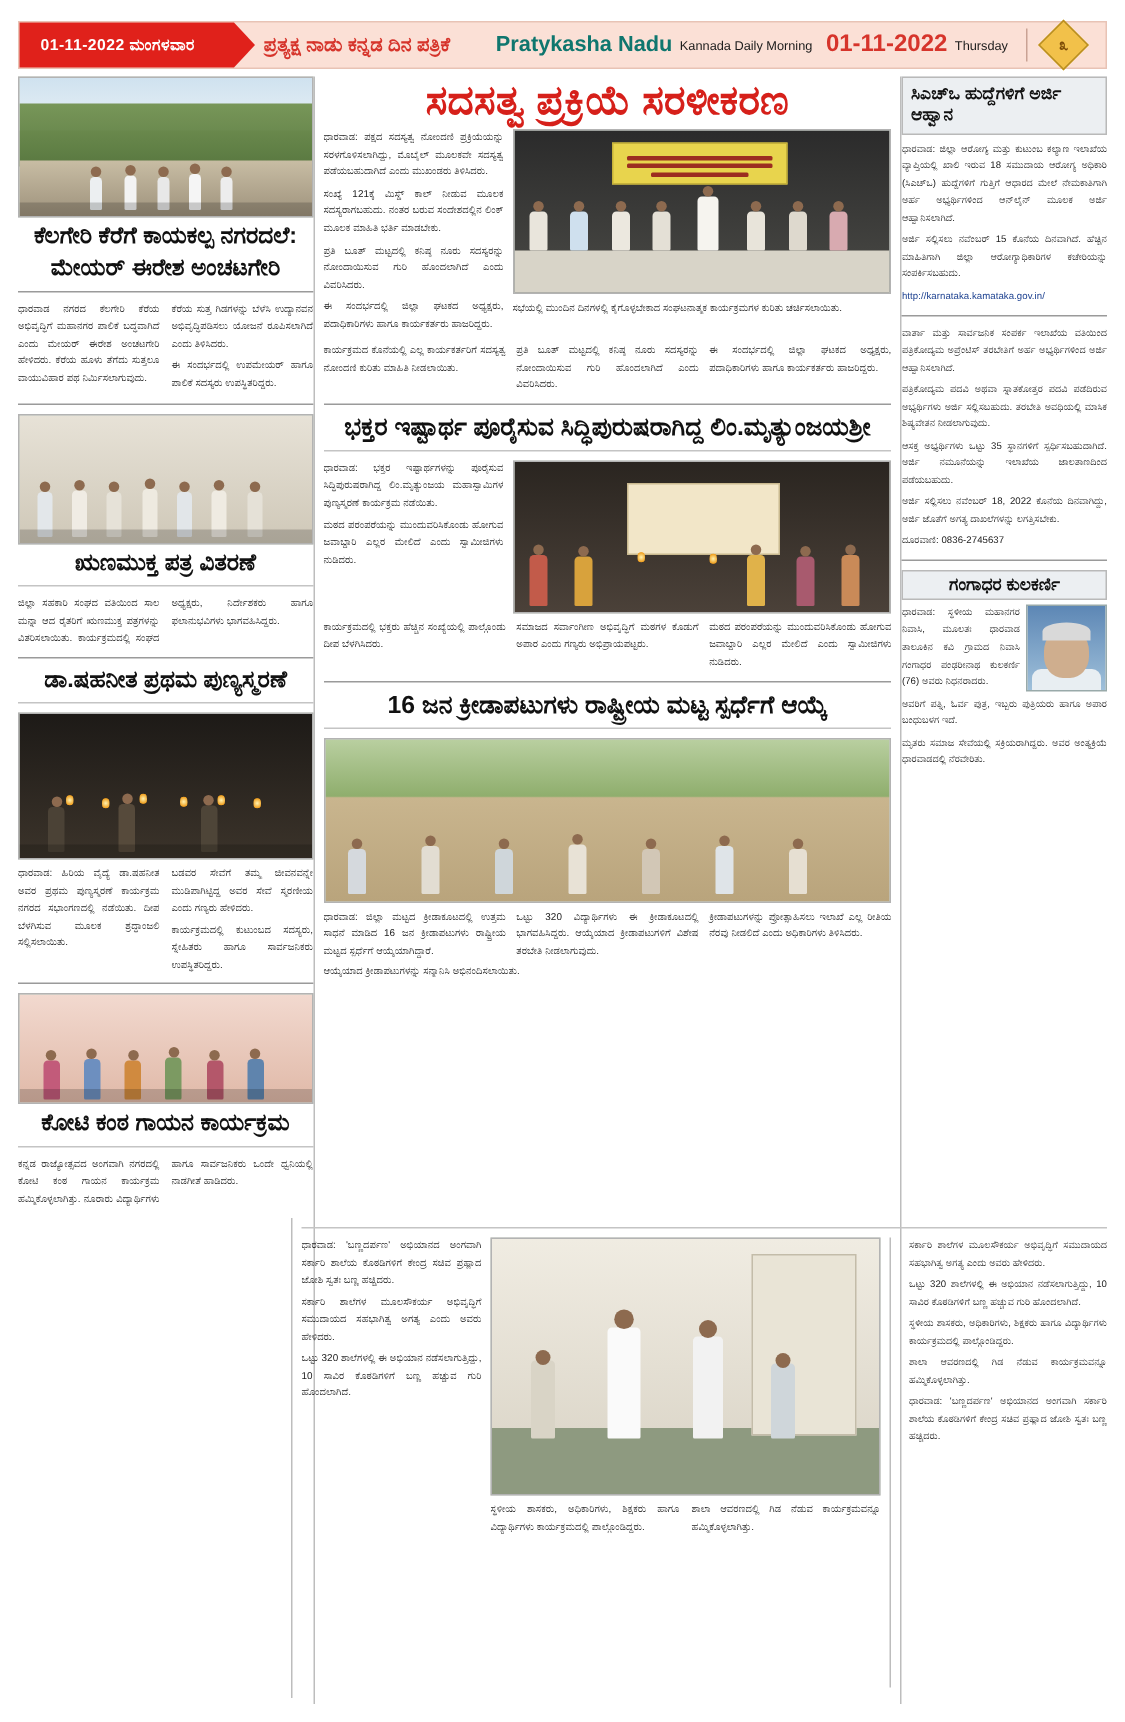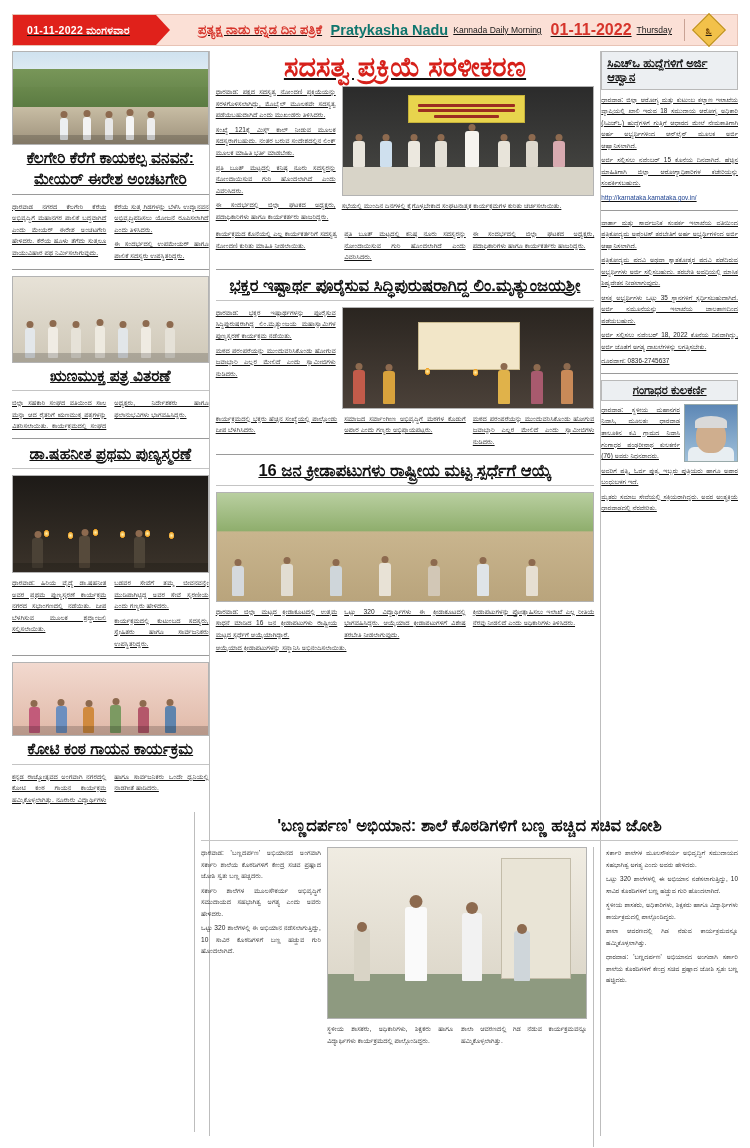--- a/index.html
+++ b/index.html
@@ -3,29 +3,29 @@
 <meta charset="utf-8">
 <style>
   html,body{margin:0;padding:0;}
   body{
     width:750px;height:1148px;
     background:#ffffff;
     font-family:"Liberation Sans", sans-serif;
     color:#111;
     overflow:hidden;
   }
-  .page{position:relative;width:750px;height:1148px;box-sizing:border-box;padding:14px 12px 10px 12px;text-decoration:underline;}
+  .page{position:relative;width:750px;height:1148px;box-sizing:border-box;padding:14px 12px 10px 12px;}
 
   
   .masthead{position:relative;height:30px;background:#fbe0d6;border:1px solid #e8c3b5;display:flex;align-items:center;}
   .mh-dateflag{position:relative;background:#e0211b;color:#fff;font-size:10.5px;font-weight:bold;letter-spacing:.3px;
     height:30px;display:flex;align-items:center;padding:0 26px 0 14px;white-space:nowrap;}
   .mh-dateflag:after{content:"";position:absolute;right:-14px;top:0;border-style:solid;border-width:15px 0 15px 14px;
     border-color:transparent transparent transparent #e0211b;}
-  .mh-kn-title{color:#d6342b;font-size:13px;font-weight:bold;margin-left:42px;white-space:nowrap;}
+  .mh-kn-title{color:#d6342b;font-size:13px;font-weight:bold;margin-left:20px;white-space:nowrap;}
   .mh-spacer{flex:1;}
   .mh-en-title{color:#0f766e;font-size:14.5px;font-weight:bold;white-space:nowrap;}
   .mh-en-sub{color:#1a1a1a;font-size:8.5px;margin-left:5px;white-space:nowrap;text-align:right;}
   .mh-en-date{color:#d6342b;font-size:16px;font-weight:bold;margin-left:9px;white-space:nowrap;}
   .mh-en-day{color:#1a1a1a;font-size:8.5px;margin-left:5px;white-space:nowrap;}
   .mh-divider{width:1px;height:22px;background:#c9a294;margin:0 12px;}
   .mh-pageno{width:22px;height:22px;background:#f2c14a;border:1px solid #b98f22;transform:rotate(45deg);
     margin-right:16px;display:flex;align-items:center;justify-content:center;}
   .mh-pageno span{transform:rotate(-45deg);font-size:11px;font-weight:bold;color:#7a4a06;}
 
@@ -116,21 +116,21 @@
           </div>
         <div class="pfig" style="left:58%;width:8px;height:24px;background:#f5f5f5">
             <i class="hd"></i>
           </div>
         <div class="pfig" style="left:69%;width:8px;height:22px;background:#ededed">
             <i class="hd"></i>
           </div>
         <div class="ph-cap"></div>
       </div>
 
-      <div class="hl-sec">ಕೆಲಗೇರಿ ಕೆರೆಗೆ ಕಾಯಕಲ್ಪ ವನವನೆ:</div>
+      <div class="hl-sec">ಕೆಲಗೇರಿ ಕೆರೆಗೆ ಕಾಯಕಲ್ಪ ನಗರದಲೆ:</div>
       <div class="hl-sec">ಮೇಯರ್ ಈರೇಶ ಅಂಚಟಗೇರಿ</div>
       <div class="hrule"></div>
 
       <div class="body cols2">
         <p>ಧಾರವಾಡ ನಗರದ ಕೆಲಗೇರಿ ಕೆರೆಯ ಅಭಿವೃದ್ಧಿಗೆ ಮಹಾನಗರ ಪಾಲಿಕೆ ಬದ್ಧವಾಗಿದೆ ಎಂದು ಮೇಯರ್ ಈರೇಶ ಅಂಚಟಗೇರಿ ಹೇಳಿದರು. ಕೆರೆಯ ಹೂಳು ತೆಗೆದು ಸುತ್ತಲೂ ವಾಯುವಿಹಾರ ಪಥ ನಿರ್ಮಿಸಲಾಗುವುದು.</p>
         <p>ಕೆರೆಯ ಸುತ್ತ ಗಿಡಗಳನ್ನು ಬೆಳೆಸಿ ಉದ್ಯಾನವನ ಅಭಿವೃದ್ಧಿಪಡಿಸಲು ಯೋಜನೆ ರೂಪಿಸಲಾಗಿದೆ ಎಂದು ತಿಳಿಸಿದರು.</p>
         <p>ಈ ಸಂದರ್ಭದಲ್ಲಿ ಉಪಮೇಯರ್ ಹಾಗೂ ಪಾಲಿಕೆ ಸದಸ್ಯರು ಉಪಸ್ಥಿತರಿದ್ದರು.</p>
       </div>
 
       <div class="hrule"></div>
@@ -406,21 +406,20 @@
         <p>ಮೃತರು ಸಮಾಜ ಸೇವೆಯಲ್ಲಿ ಸಕ್ರಿಯರಾಗಿದ್ದರು. ಅವರ ಅಂತ್ಯಕ್ರಿಯೆ ಧಾರವಾಡದಲ್ಲಿ ನೆರವೇರಿತು.</p>
       </div>
     </div>
   </div>
 
   <div style="position:absolute;left:12px;right:12px;top:812px;">
     <div style="display:flex">
       <div style="width:200px"></div>
       <div class="vrule" style="height:320px"></div>
       <div style="flex:1;margin-left:6px">
-        <div class="hl-wide">'ಬಣ್ಣದರ್ಪಣ' ಅಭಿಯಾನ: ಶಾಲೆ ಕೊಠಡಿಗಳಿಗೆ ಬಣ್ಣ ಹಚ್ಚಿದ ಸಚಿವ ಜೋಶಿ</div>
         <div class="hrule thin"></div>
         <div style="display:flex;gap:6px;">
           <div class="body" style="width:120px">
             <p>ಧಾರವಾಡ: 'ಬಣ್ಣದರ್ಪಣ' ಅಭಿಯಾನದ ಅಂಗವಾಗಿ ಸರ್ಕಾರಿ ಶಾಲೆಯ ಕೊಠಡಿಗಳಿಗೆ ಕೇಂದ್ರ ಸಚಿವ ಪ್ರಹ್ಲಾದ ಜೋಶಿ ಸ್ವತಃ ಬಣ್ಣ ಹಚ್ಚಿದರು.</p>
             <p>ಸರ್ಕಾರಿ ಶಾಲೆಗಳ ಮೂಲಸೌಕರ್ಯ ಅಭಿವೃದ್ಧಿಗೆ ಸಮುದಾಯದ ಸಹಭಾಗಿತ್ವ ಅಗತ್ಯ ಎಂದು ಅವರು ಹೇಳಿದರು.</p>
             <p>ಒಟ್ಟು 320 ಶಾಲೆಗಳಲ್ಲಿ ಈ ಅಭಿಯಾನ ನಡೆಸಲಾಗುತ್ತಿದ್ದು, 10 ಸಾವಿರ ಕೊಠಡಿಗಳಿಗೆ ಬಣ್ಣ ಹಚ್ಚುವ ಗುರಿ ಹೊಂದಲಾಗಿದೆ.</p>
           </div>
           <div style="width:260px">
             <div class="photo" style="height:170px">
               <div style="position:absolute;inset:0;background:linear-gradient(#f0ece2,#d8d2c4)"></div>

